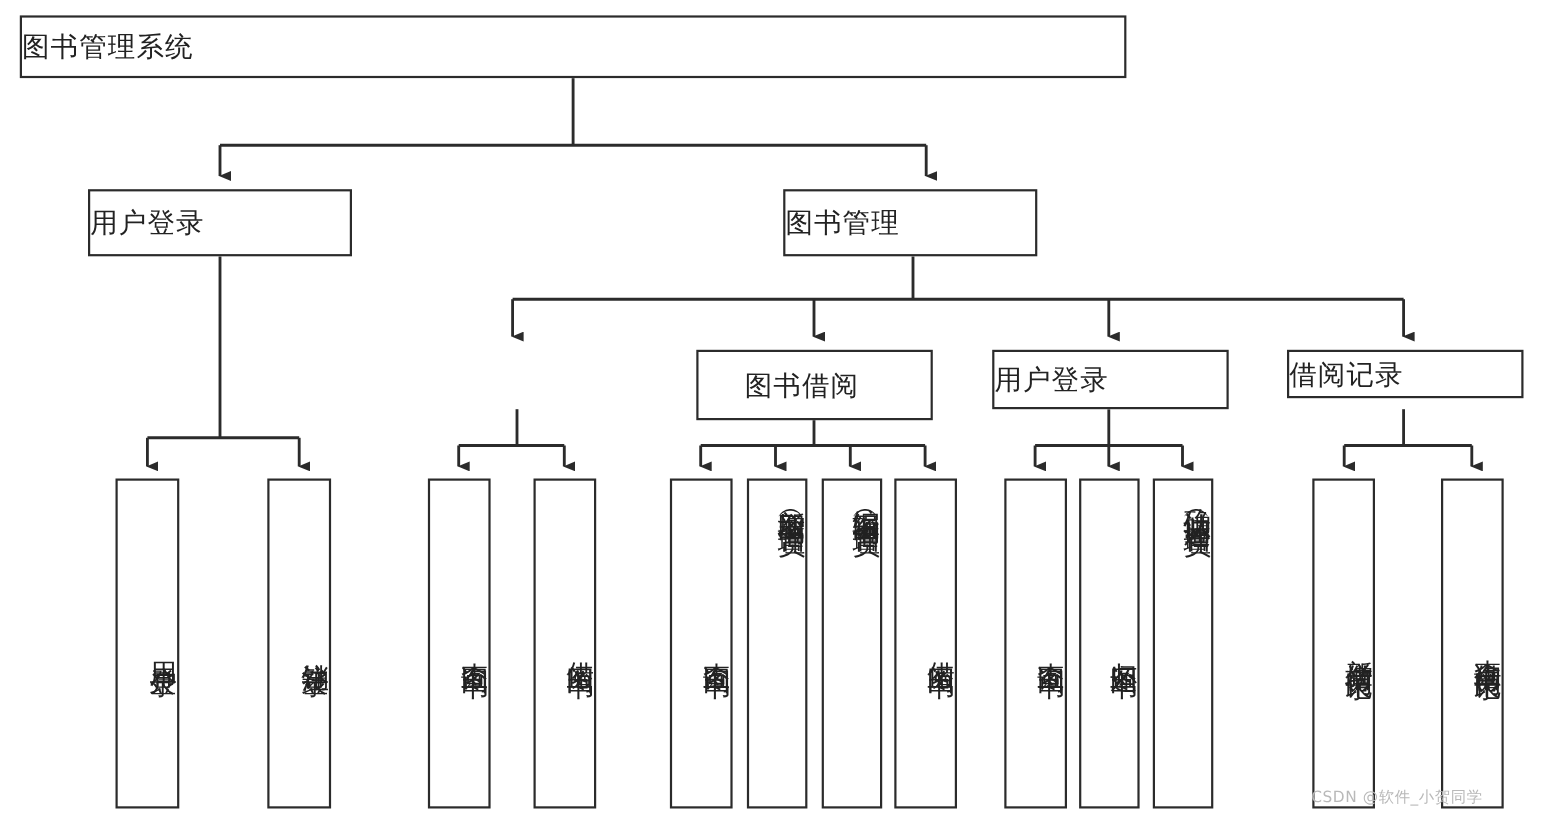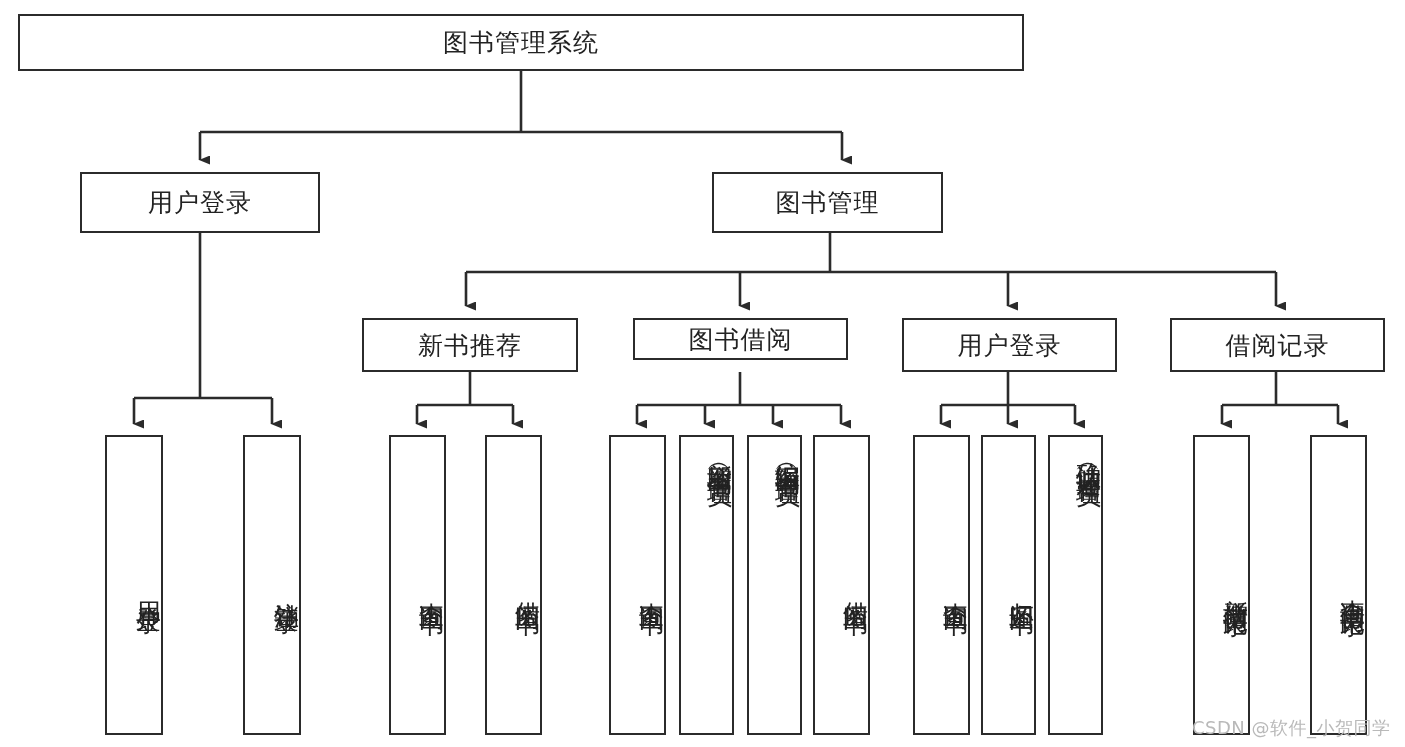--- a/index.html
+++ b/index.html
@@ -25,21 +25,20 @@
     height: 747px;
     pointer-events: none;
   }
   .node {
     position: absolute;
     box-sizing: border-box;
     border: 2.5px solid #2b2b2b;
     background: #ffffff;
     display: flex;
     align-items: center;
-    justify-content: center;
     color: #222222;
   }
   .node.horiz {
     font-size: 25px;
     letter-spacing: 1px;
   }
   .node.vert {
     writing-mode: vertical-rl;
     text-orientation: upright;
     align-items: flex-start;
@@ -51,21 +50,21 @@
   }
   .node.vert.topalign {
     justify-content: flex-start;
   }
   .node-label {
     display: block;
     white-space: pre;
   }
   .watermark {
     position: absolute;
-    font-size: 18px;
+    font-size: 14px;
     color: #b9b9b9;
     letter-spacing: 0.5px;
     white-space: nowrap;
     user-select: none;
   }
 </style>
 </head>
 <body>
 
 <div id="canvas">
@@ -124,30 +123,27 @@
     <span class="node-label">图书管理系统</span>
   </div>
 
   <div class="node horiz" style="left:80px; top:172px; width:240px; height:61px;">
     <span class="node-label">用户登录</span>
   </div>
   <div class="node horiz" style="left:712px; top:172px; width:231px; height:61px;">
     <span class="node-label">图书管理</span>
   </div>
 
-  <div class="node horiz" style="left:362px; top:318px; width:216px; height:54px;">
-    <span class="node-label">新书推荐</span>
-  </div>
-  <div class="node horiz" style="left:633px; top:318px; width:215px; height:42px;">
+  <div class="node horiz" style="left:633px; top:318px; width:215px; height:64px;padding-left:42px;">
     <span class="node-label">图书借阅</span>
   </div>
   <div class="node horiz" style="left:902px; top:318px; width:215px; height:54px;">
     <span class="node-label">用户登录</span>
   </div>
-  <div class="node horiz" style="left:1170px; top:318px; width:215px; height:54px;">
+  <div class="node horiz" style="left:1170px; top:318px; width:215px; height:44px;">
     <span class="node-label">借阅记录</span>
   </div>
 
   <div class="node vert" style="left:105px; top:435px; width:58px; height:300px;">
     <span class="node-label">用户登录</span>
   </div>
   <div class="node vert" style="left:243px; top:435px; width:58px; height:300px;">
     <span class="node-label">注销登录</span>
   </div>
 

